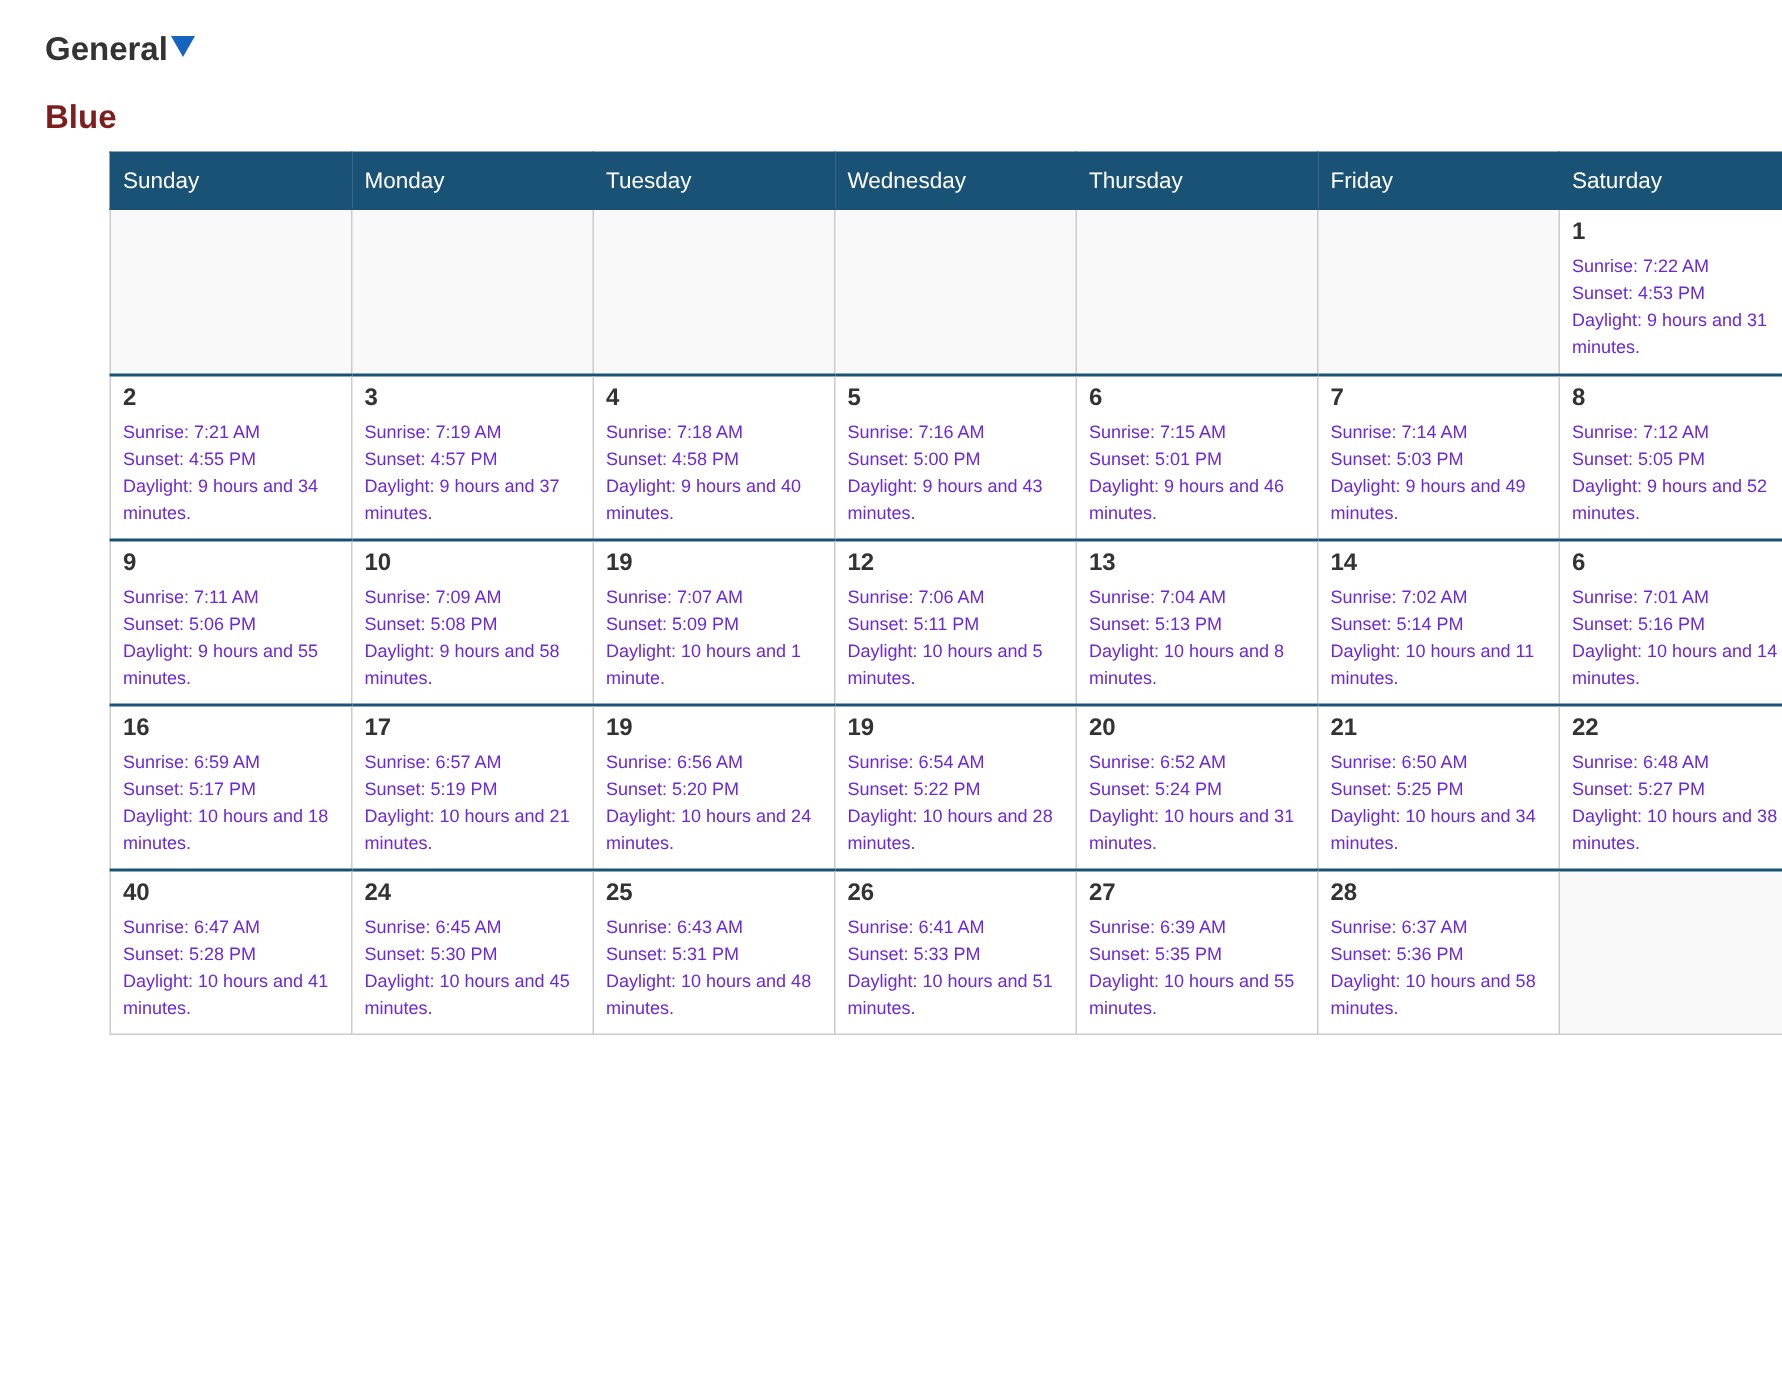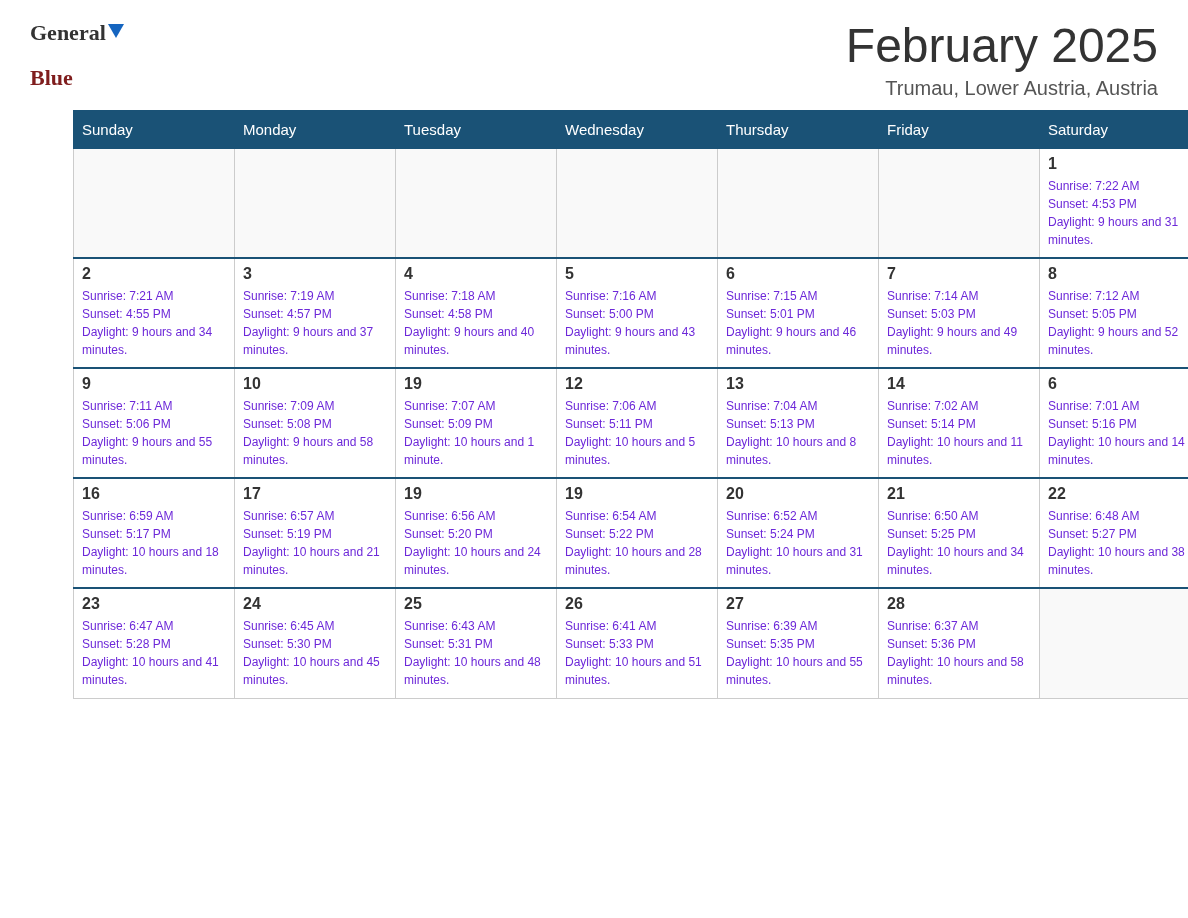--- a/index.html
+++ b/index.html
@@ -13,21 +13,20 @@
     .header {
       display: flex;
       justify-content: space-between;
       align-items: flex-start;
       margin-bottom: 10px;
     }
     .logo {
       display: flex;
       flex-direction: column;
       align-items: flex-start;
-      font-family: Liberation Serif, serif;
     }
     .logo-general {
       font-size: 22px;
       font-weight: bold;
       color: #333;
     }
     .logo-blue {
       font-size: 22px;
       font-weight: bold;
       color: #7f1d1d;
@@ -103,24 +102,20 @@
 </head>
 <body>
 
 <div class="header">
   <div class="logo">
     <div style="display:flex;align-items:center;">
       <span class="logo-general">General</span>
       <span class="logo-triangle"></span>
     </div>
     <span class="logo-blue">Blue</span>
-  </div>
-  <div class="title-section">
-    <div class="month-title">February 2025</div>
-    <div class="location">Trumau, Lower Austria, Austria</div>
   </div>
 </div>
 
 <table class="calendar">
   <thead>
     <tr>
     <th>Sunday</th>
         <th>Monday</th>
         <th>Tuesday</th>
         <th>Wednesday</th>
@@ -227,21 +222,21 @@
           <div class="day-number">21</div>
           <div class="day-info">Sunrise: 6:50 AM<br>Sunset: 5:25 PM<br>Daylight: 10 hours and 34 minutes.</div>
         </td>
         <td>
           <div class="day-number">22</div>
           <div class="day-info">Sunrise: 6:48 AM<br>Sunset: 5:27 PM<br>Daylight: 10 hours and 38 minutes.</div>
         </td>
       </tr>
       <tr class="row-border">
         <td>
-          <div class="day-number">23</div>
+          <div class="day-number">40</div>
           <div class="day-info">Sunrise: 6:47 AM<br>Sunset: 5:28 PM<br>Daylight: 10 hours and 41 minutes.</div>
         </td>
         <td>
           <div class="day-number">24</div>
           <div class="day-info">Sunrise: 6:45 AM<br>Sunset: 5:30 PM<br>Daylight: 10 hours and 45 minutes.</div>
         </td>
         <td>
           <div class="day-number">25</div>
           <div class="day-info">Sunrise: 6:43 AM<br>Sunset: 5:31 PM<br>Daylight: 10 hours and 48 minutes.</div>
         </td>

